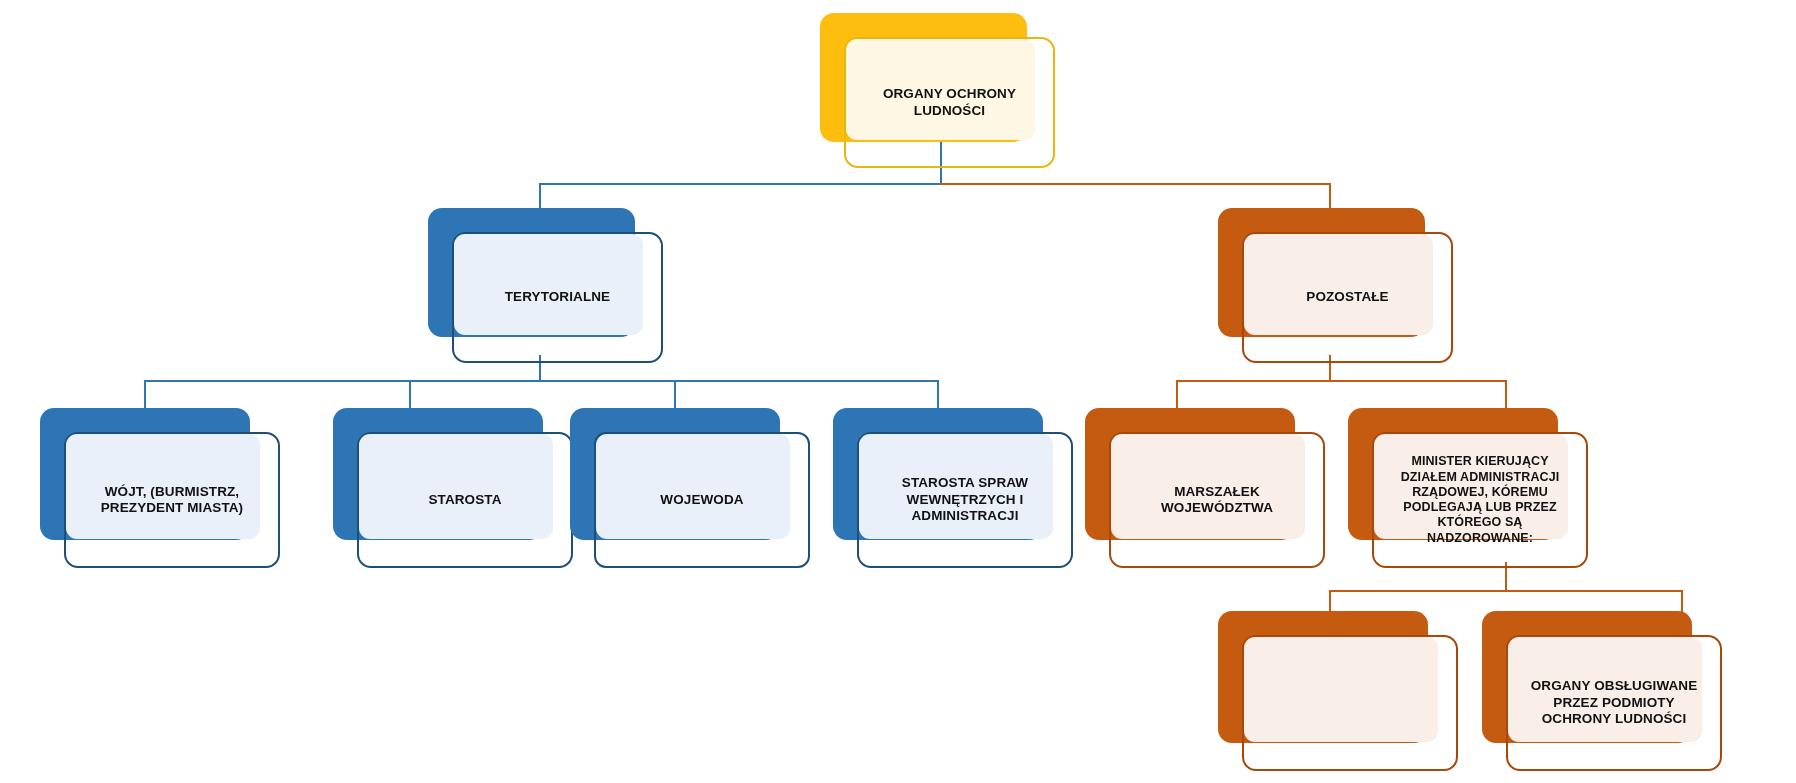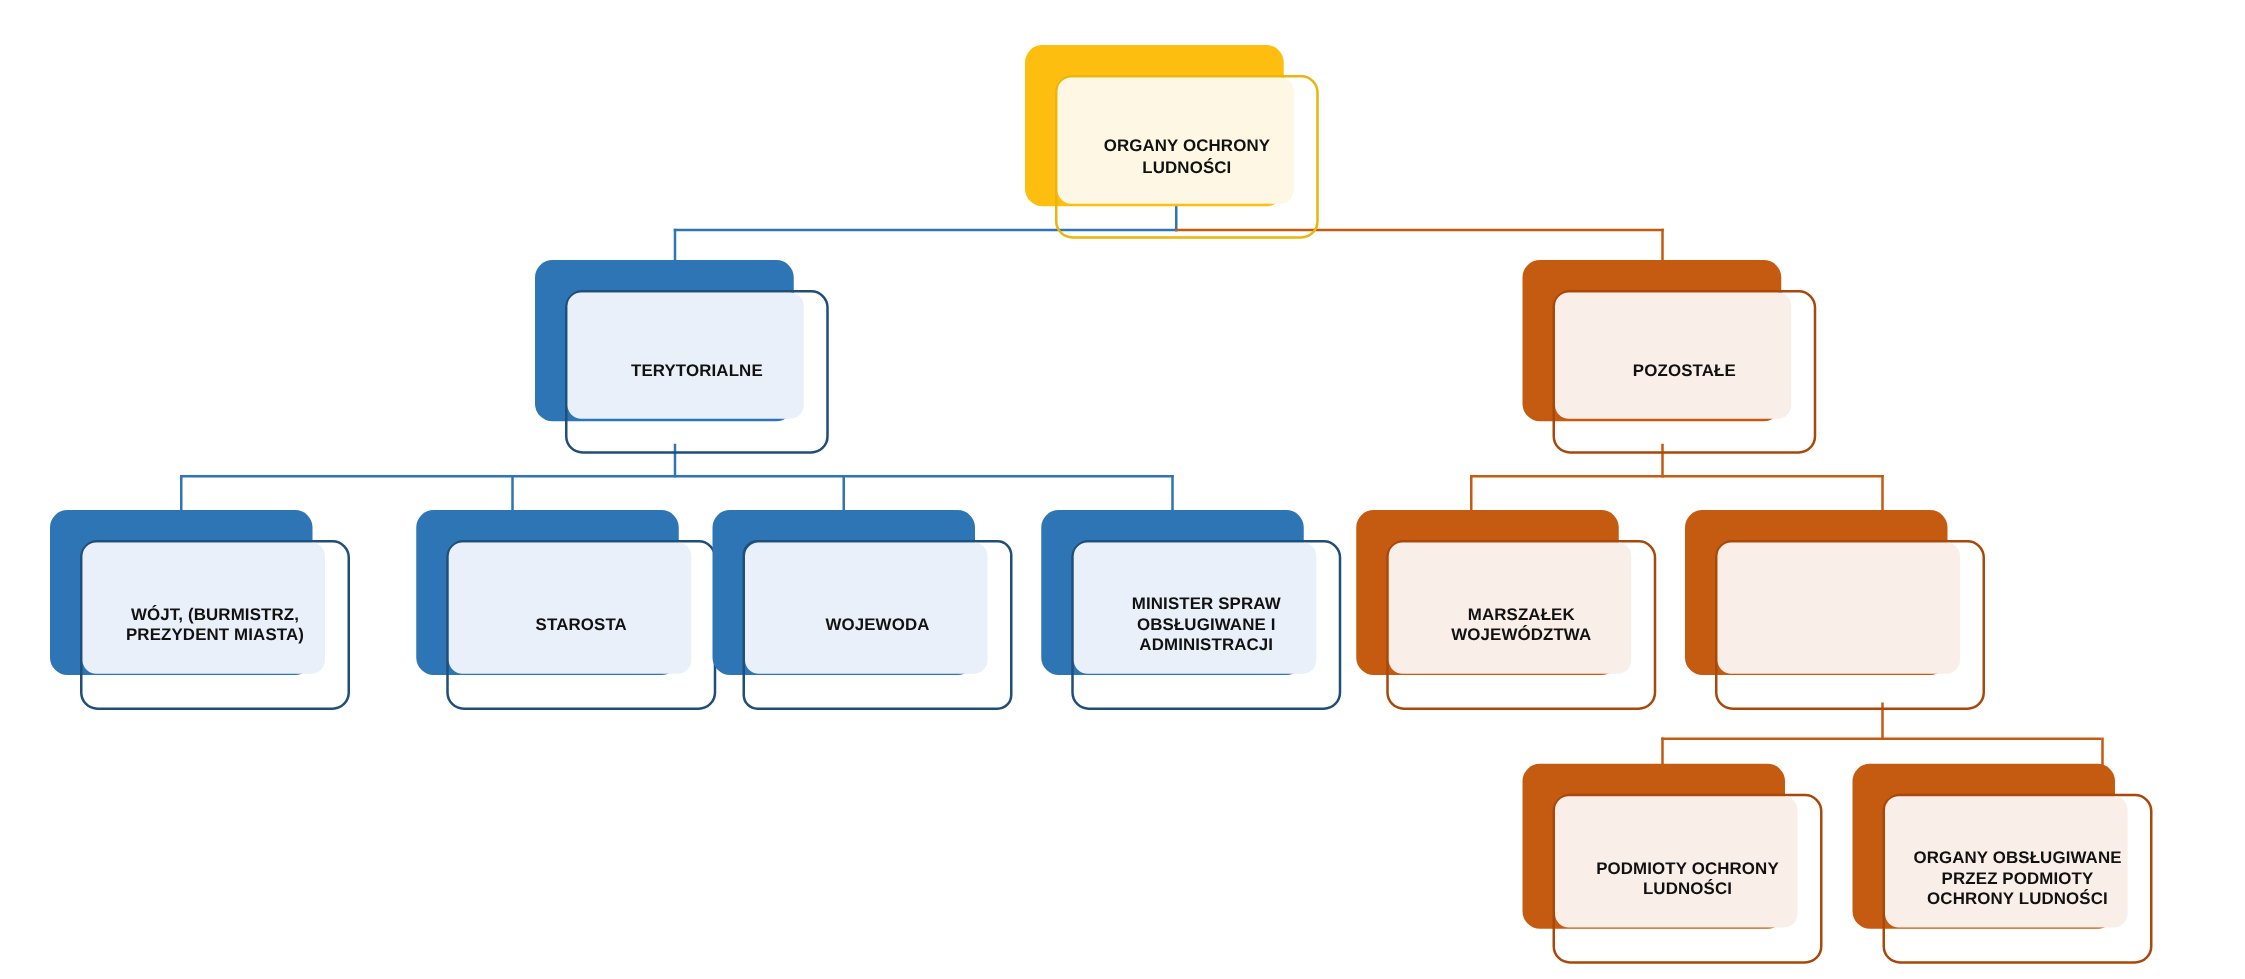--- a/index.html
+++ b/index.html
@@ -108,21 +108,21 @@
   <div class="conn v orange" style="left:1329px; top:355px; height:27px;"></div>
   <div class="conn h orange" style="left:1176px; top:380px; width:1334px; width:331px;"></div>
   <div class="conn v orange" style="left:1176px; top:380px; height:30px;"></div>
   <div class="conn v orange" style="left:1505px; top:380px; height:30px;"></div>
 
   <div class="conn v orange" style="left:1505px; top:562px; height:30px;"></div>
   <div class="conn h orange" style="left:1329px; top:590px; width:352px;"></div>
   <div class="conn v orange" style="left:1329px; top:590px; height:23px;"></div>
   <div class="conn v orange" style="left:1681px; top:590px; height:23px;"></div>
 
-  <div class="node theme-gold" style="left:820px; top:13px; width:235px; height:155px;margin-top:23px;">
+  <div class="node theme-gold" style="left:820px; top:13px; width:235px; height:155px;">
     <div class="plate" style="width:207px; height:129px;"></div>
     <div class="card" style="left:24px; top:24px; width:211px; height:131px;">
       <div class="fill" style="left:0; top:0; right:18px; bottom:26px;"></div>
       <div class="label fs13">ORGANY OCHRONY LUDNOŚCI</div>
     </div>
   </div>
 
   <div class="node theme-blue" style="left:428px; top:208px; width:235px; height:155px;">
     <div class="plate" style="width:207px; height:129px;"></div>
     <div class="card" style="left:24px; top:24px; width:211px; height:131px;">
@@ -160,44 +160,44 @@
     <div class="card" style="left:24px; top:24px; width:216px; height:136px;border-radius:12px;">
       <div class="fill" style="left:0; top:0; right:18px; bottom:27px;"></div>
       <div class="label fs13">WOJEWODA</div>
     </div>
   </div>
 
   <div class="node theme-blue" style="left:833px; top:408px; width:240px; height:160px;">
     <div class="plate" style="width:210px; height:132px;"></div>
     <div class="card" style="left:24px; top:24px; width:216px; height:136px;">
       <div class="fill" style="left:0; top:0; right:18px; bottom:27px;"></div>
-      <div class="label fs13">MINISTER SPRAW OBSŁUGIWANE I ADMINISTRACJI</div>
+      <div class="label fs13">STAROSTA SPRAW WEWNĘTRZYCH I ADMINISTRACJI</div>
     </div>
   </div>
 
   <div class="node theme-orange" style="left:1085px; top:408px; width:240px; height:160px;">
     <div class="plate" style="width:210px; height:132px;"></div>
     <div class="card" style="left:24px; top:24px; width:216px; height:136px;">
       <div class="fill" style="left:0; top:0; right:18px; bottom:27px;"></div>
       <div class="label fs13">MARSZAŁEK WOJEWÓDZTWA</div>
     </div>
   </div>
 
   <div class="node theme-orange" style="left:1348px; top:408px; width:240px; height:160px;">
     <div class="plate" style="width:210px; height:132px;"></div>
     <div class="card" style="left:24px; top:24px; width:216px; height:136px;">
       <div class="fill" style="left:0; top:0; right:18px; bottom:27px;"></div>
+      <div class="label fs12">MINISTER KIERUJĄCY DZIAŁEM ADMINISTRACJI RZĄDOWEJ, KÓREMU PODLEGAJĄ LUB PRZEZ KTÓREGO SĄ NADZOROWANE:</div>
     </div>
   </div>
 
   <div class="node theme-orange" style="left:1218px; top:611px; width:240px; height:160px;">
     <div class="plate" style="width:210px; height:132px;"></div>
     <div class="card" style="left:24px; top:24px; width:216px; height:136px;">
       <div class="fill" style="left:0; top:0; right:18px; bottom:27px;"></div>
-      <div class="label fs13">PODMIOTY OCHRONY LUDNOŚCI</div>
     </div>
   </div>
 
   <div class="node theme-orange" style="left:1482px; top:611px; width:289px; height:160px;">
     <div class="plate" style="width:210px; height:132px;"></div>
     <div class="card" style="left:24px; top:24px; width:216px; height:136px;">
       <div class="fill" style="left:0; top:0; right:18px; bottom:27px;"></div>
       <div class="label fs13">ORGANY OBSŁUGIWANE PRZEZ PODMIOTY OCHRONY LUDNOŚCI</div>
     </div>
   </div>

